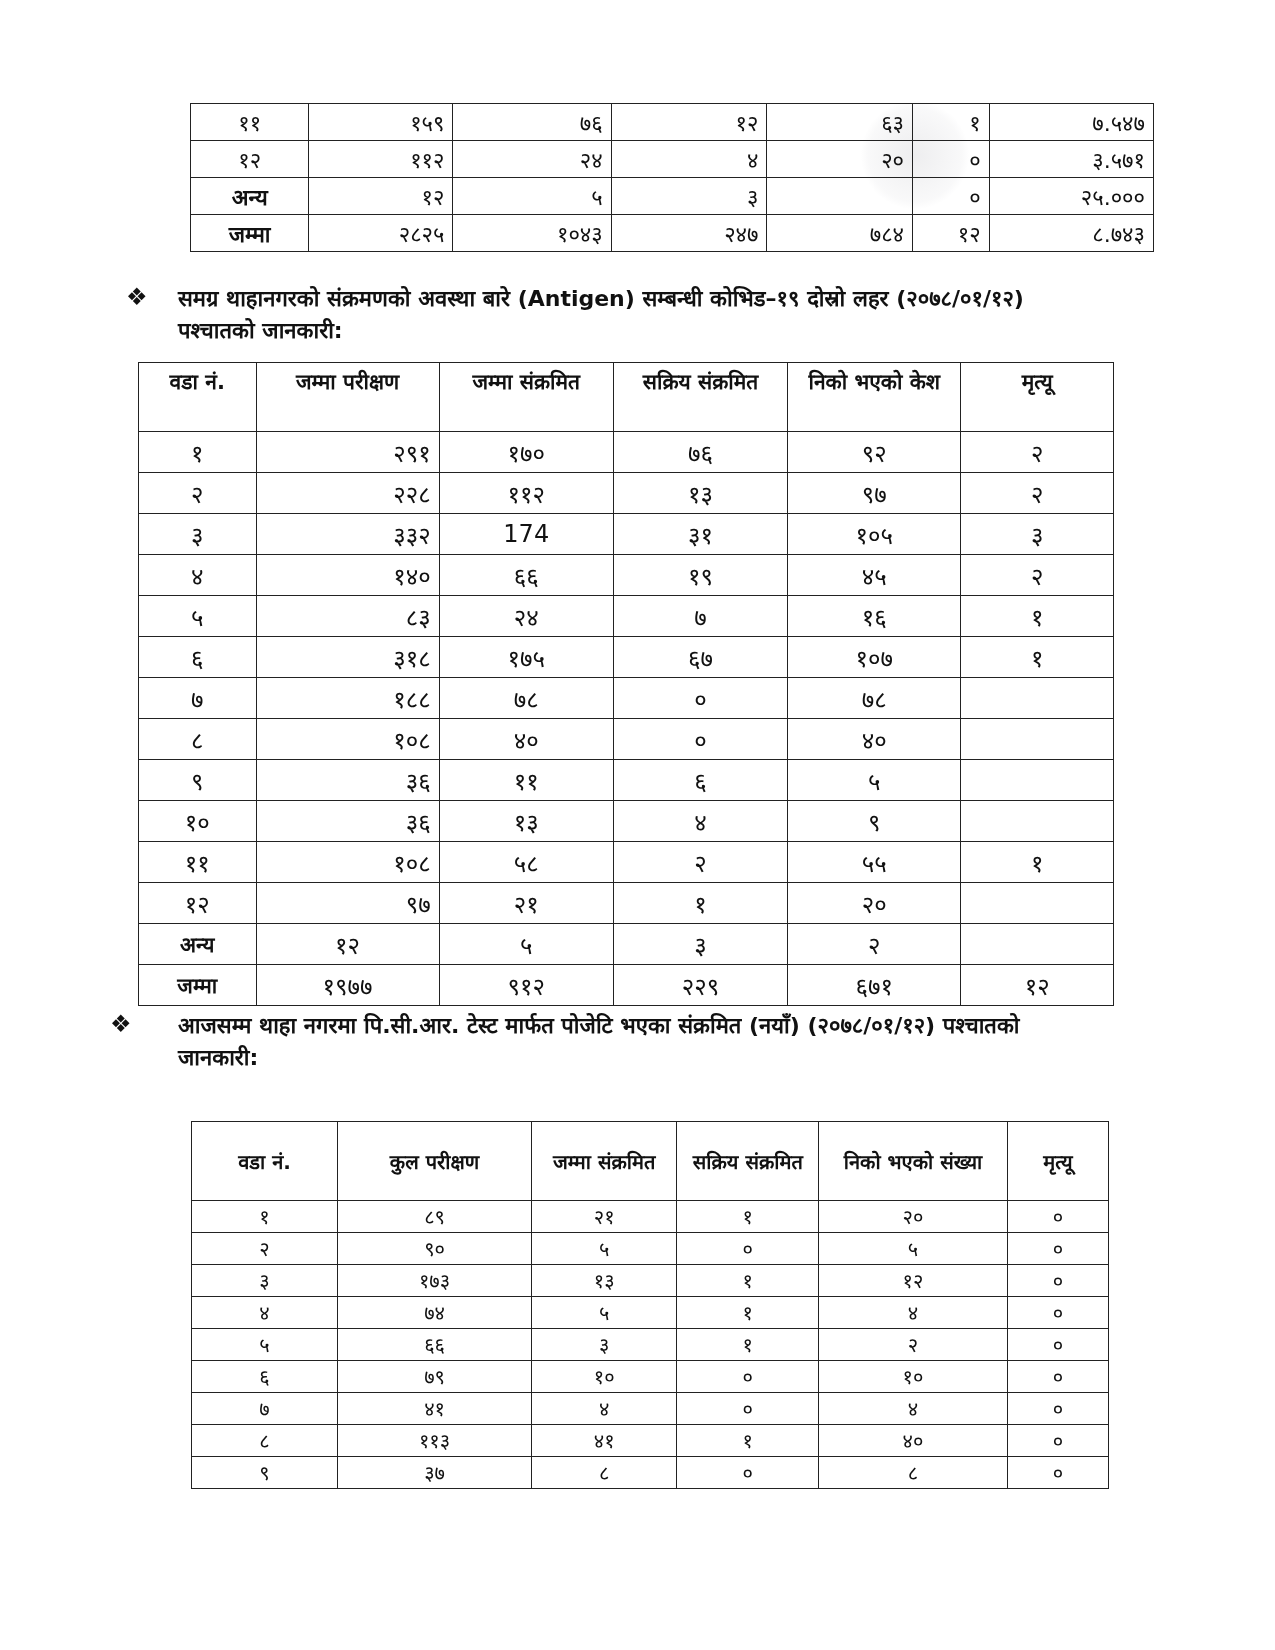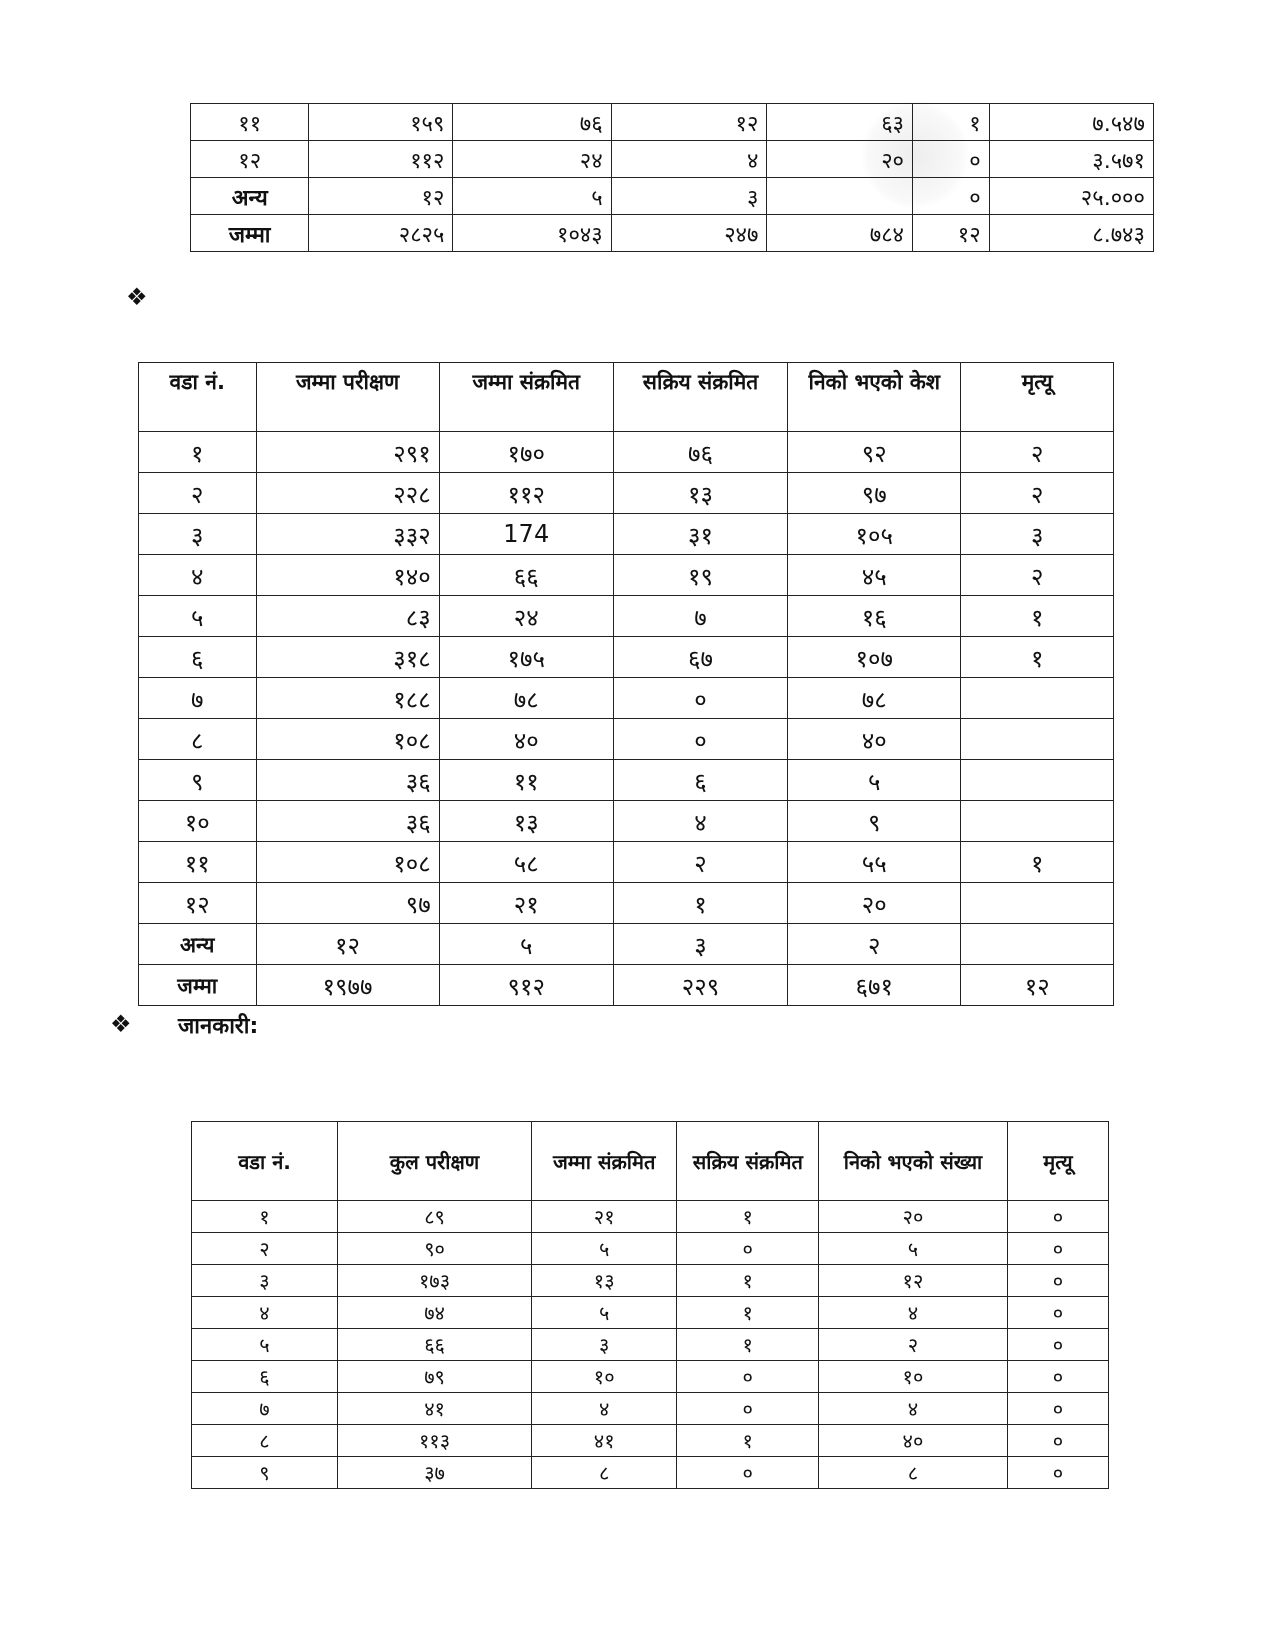--- a/index.html
+++ b/index.html
@@ -84,20 +84,22 @@
         <td class="r">२४७</td>
         <td class="r">७८४</td>
         <td class="r">१२</td>
         <td class="r">८.७४३</td>
       </tr>
     </tbody>
 </table>
 
 <span class="bullet" style="left:126px; top:283px;">❖</span>
 <div class="section-title" style="left:178px; top:283px; width:990px;">
+  <div>समग्र थाहानगरको संक्रमणको अवस्था बारे (Antigen) सम्बन्धी कोभिड–१९ दोस्रो लहर (२०७८/०१/१२)</div>
+  <div>पश्चातको जानकारी:</div>
 </div>
 
 <table id="t2">
   <thead>
       <tr id="t2-head">
         <th style="width: 106px;">वडा नं.</th>
         <th style="width: 176px;">जम्मा परीक्षण</th>
         <th style="width: 166px;">जम्मा संक्रमित</th>
         <th style="width: 166px;">सक्रिय संक्रमित</th>
         <th style="width: 166px;">निको भएको केश</th>
@@ -215,20 +217,21 @@
         <td class="center">९१२</td>
         <td class="center">२२९</td>
         <td class="center">६७१</td>
         <td class="center">१२</td>
       </tr>
     </tbody>
 </table>
 
 <span class="bullet" style="left:110px; top:1010px;">❖</span>
 <div class="section-title" style="left:178px; top:1010px; width:990px;">
+  <div>आजसम्म थाहा नगरमा पि.सी.आर. टेस्ट मार्फत पोजेटि भएका संक्रमित (नयाँ) (२०७८/०१/१२) पश्चातको</div>
   <div>जानकारी:</div>
 </div>
 
 <table id="t3">
   <thead>
       <tr id="t3-head">
         <th style="width: 140px;">वडा नं.</th>
         <th style="width: 190px;">कुल परीक्षण</th>
         <th style="width: 136px;">जम्मा संक्रमित</th>
         <th style="width: 132px;">सक्रिय संक्रमित</th>

